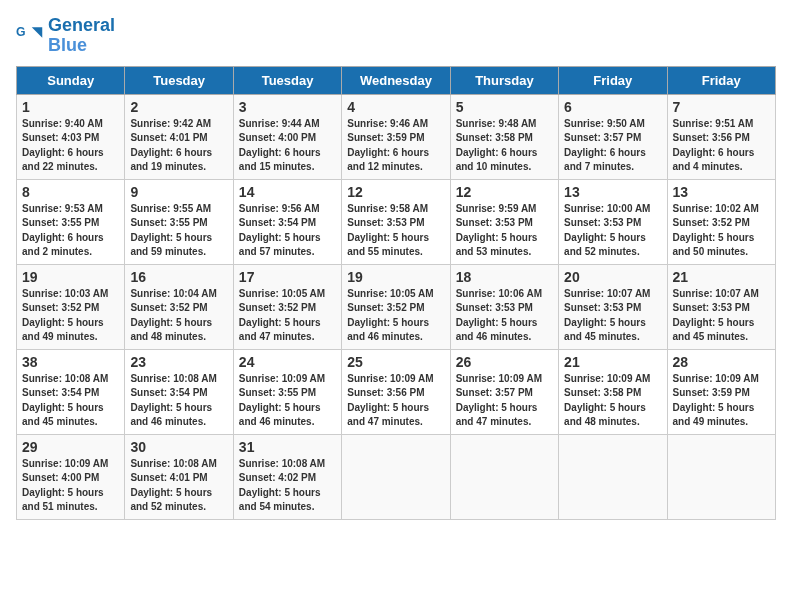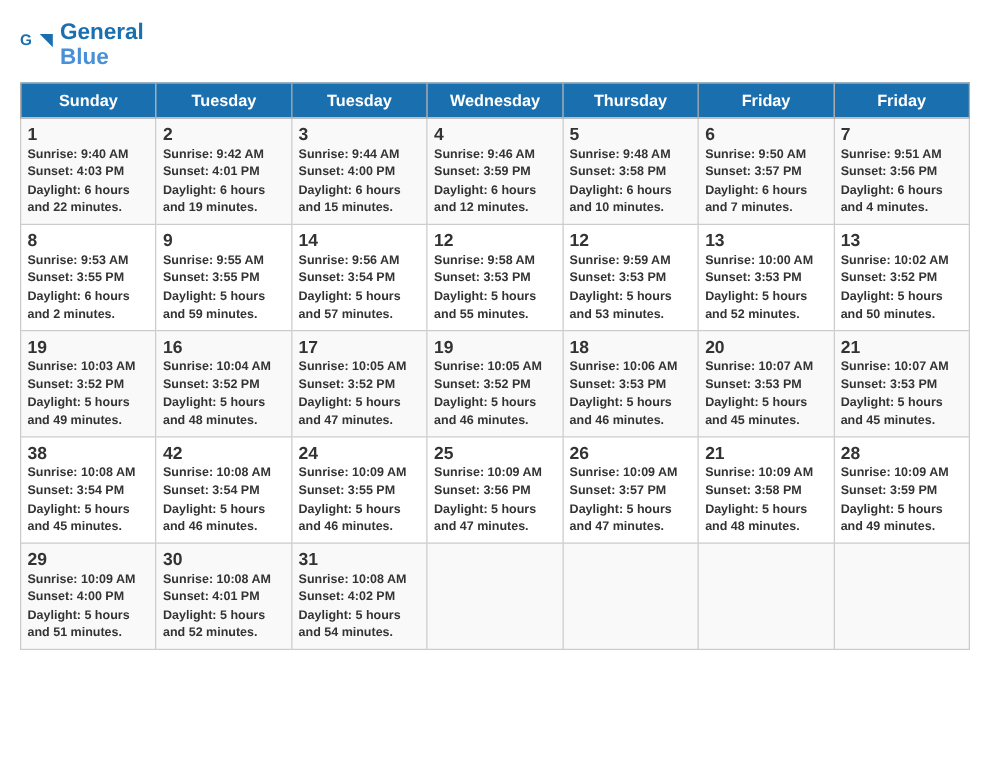--- a/index.html
+++ b/index.html
@@ -211,21 +211,21 @@
           <span class="day-num">21</span>
 <div class="day-info">Sunrise: 10:07 AM<br>Sunset: 3:53 PM<br>Daylight: 5 hours and 45 minutes.</div>
         </td>
       </tr>
       <tr>
         <td>
           <span class="day-num">38</span>
 <div class="day-info">Sunrise: 10:08 AM<br>Sunset: 3:54 PM<br>Daylight: 5 hours and 45 minutes.</div>
         </td>
         <td>
-          <span class="day-num">42</span>
+          <span class="day-num">23</span>
 <div class="day-info">Sunrise: 10:08 AM<br>Sunset: 3:54 PM<br>Daylight: 5 hours and 46 minutes.</div>
         </td>
         <td>
           <span class="day-num">24</span>
 <div class="day-info">Sunrise: 10:09 AM<br>Sunset: 3:55 PM<br>Daylight: 5 hours and 46 minutes.</div>
         </td>
         <td>
           <span class="day-num">25</span>
 <div class="day-info">Sunrise: 10:09 AM<br>Sunset: 3:56 PM<br>Daylight: 5 hours and 47 minutes.</div>
         </td>

